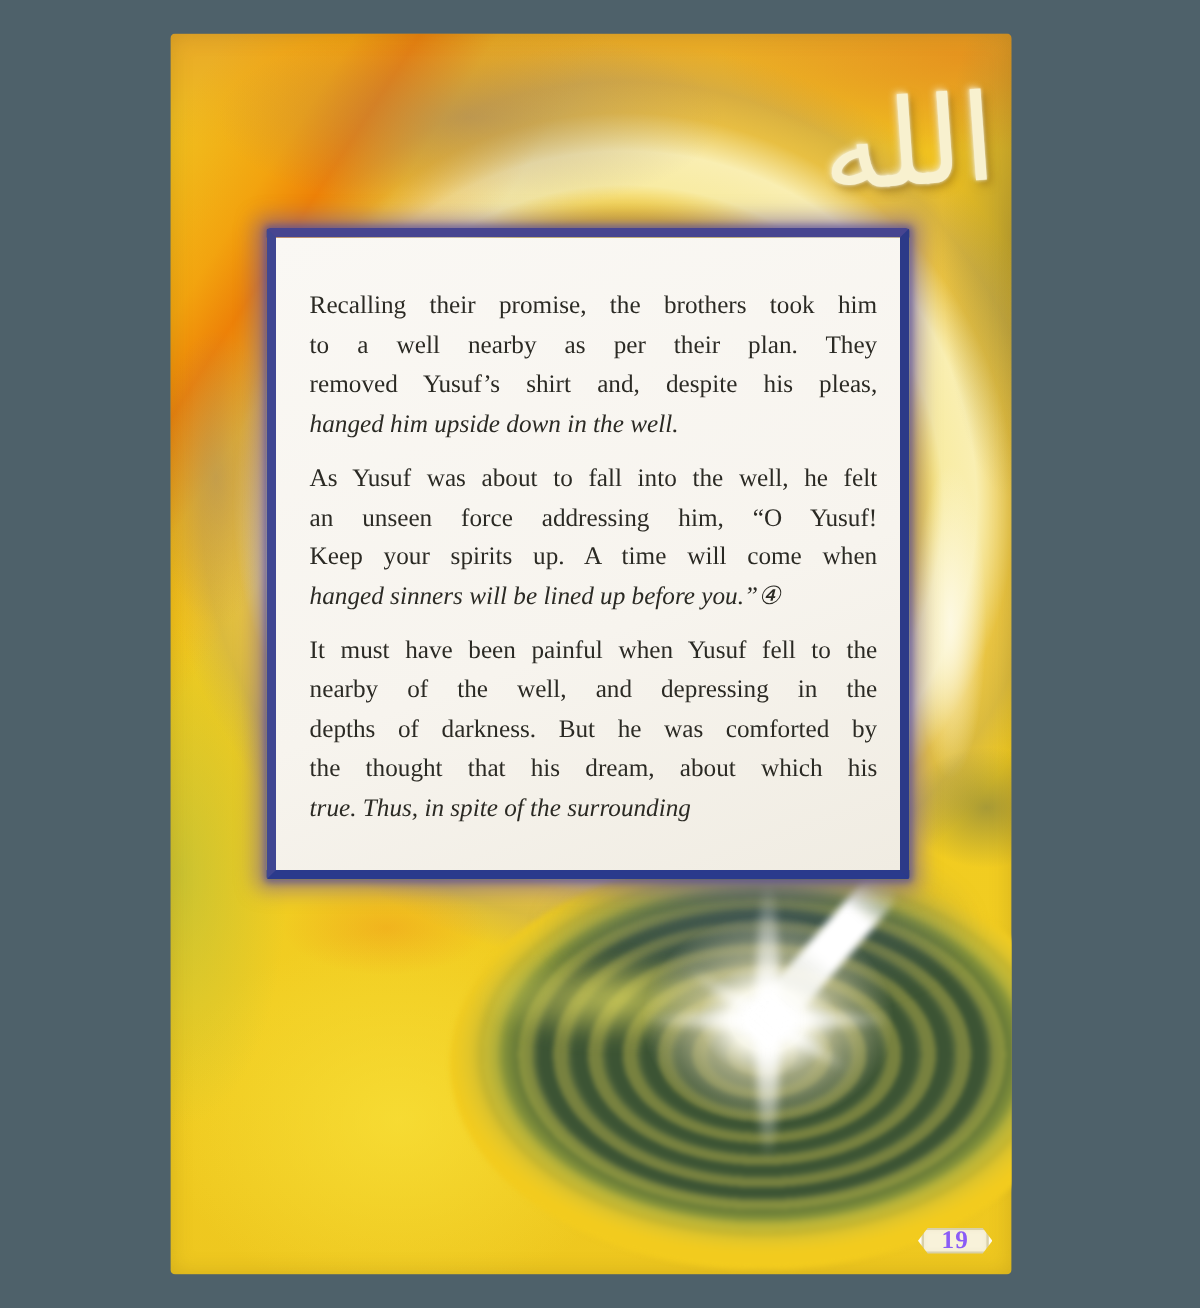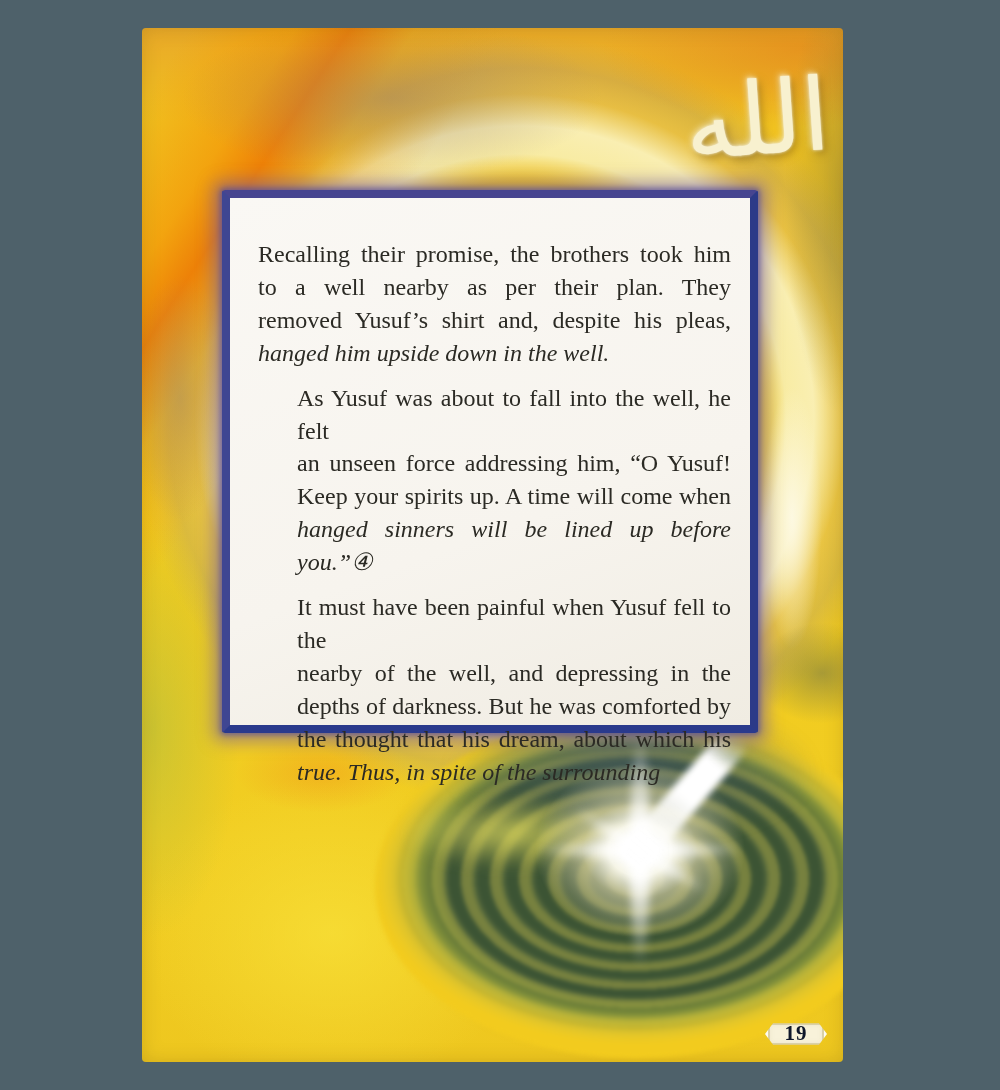--- a/index.html
+++ b/index.html
@@ -88,38 +88,38 @@
   
   .textbox{
     position:absolute;left:80px;top:162px;width:536px;height:543px;box-sizing:border-box;
     background:linear-gradient(160deg, #faf8f4 0%, #f7f4ee 60%, #f0ece2 100%);
     border:8px solid;border-color:#474590 #2c3a88 #2a3a8c #3f4692;border-radius:3px;
     box-shadow:0 0 16px 9px rgba(110,88,165,.55), 0 0 5px 2px rgba(55,60,145,.6);
   }
   .story{
     padding:40px 19px 0 28px;
     font-family:"Liberation Serif","DejaVu Serif",serif;
-    font-size:24px;line-height:32.9px;color:#2b2a24;
+    font-size:21px;line-height:32.9px;color:#2b2a24;
   }
-  .story .para + .para{margin-top:12px;margin-left:39px;}
+  .story .para + .para{margin-top:12px;}
   .story .line{text-align:justify;text-align-last:justify;}
   .story .line.last{text-align-last:left;font-style:italic;}
 
   
   .badge{
     position:absolute;left:623px;top:992px;width:62px;height:28px;
     background:#f8f2da;
     clip-path:polygon(0% 50%, 13% 12%, 87% 12%, 100% 50%, 87% 88%, 13% 88%);
     box-shadow:inset 0 0 0 3px #fefcf2, inset 0 0 0 5px #d9d0a8, inset 0 0 8px rgba(120,110,60,.35);
     filter:drop-shadow(0 1px 2px rgba(40,45,20,.5));
   }
   .badge-num{
     display:block;text-align:center;
     font-family:"Liberation Serif","DejaVu Serif",serif;font-weight:bold;
-    font-size:21px;line-height:27px;letter-spacing:1px;color:#0f172a;
+    font-size:21px;line-height:27px;letter-spacing:1px;color:#8b5cf6;
   }
 </style>
 </head>
 <body>
 
 <div class="stage">
   <div class="page">
 
     <div class="green-circle"></div>
     <div class="circle-shadow"></div>

